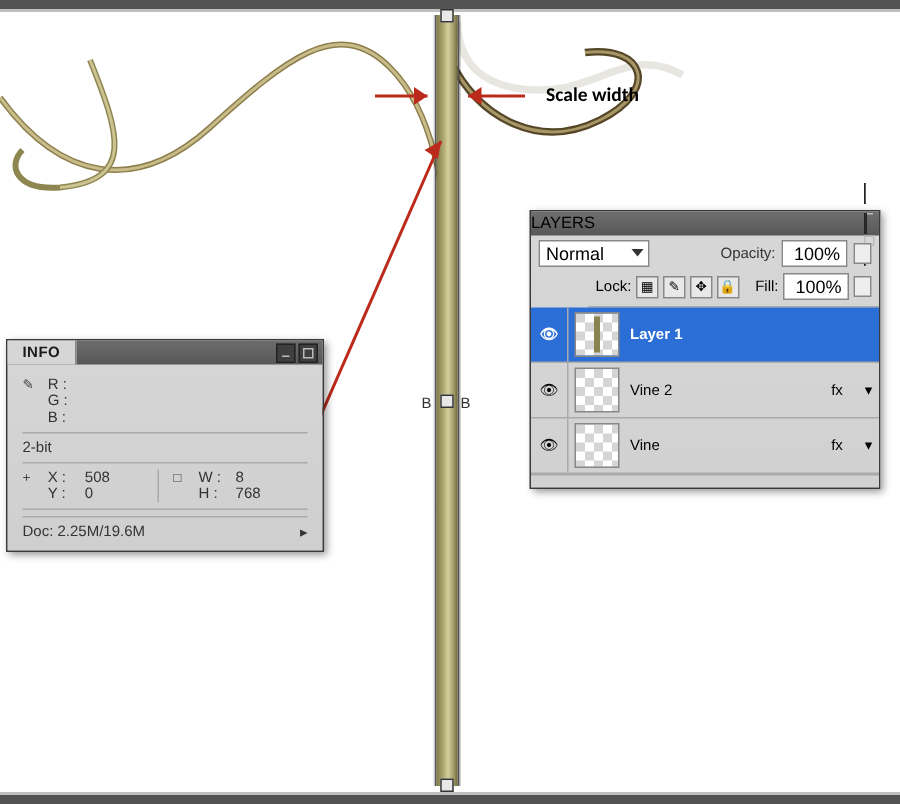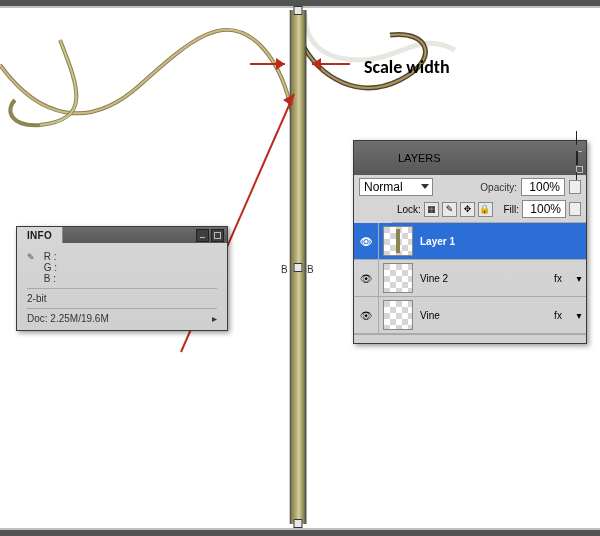--- a/index.html
+++ b/index.html
@@ -115,24 +115,23 @@
   
   .layers-panel {
     position:absolute;
     width: 232px;
     background: linear-gradient(#d7d7d7,#d1d1d1);
     border: 1px solid #3a3a3a;
     box-shadow: 2px 2px 5px rgba(0,0,0,0.4);
   }
   .layers-panel .titlebar {
     background: linear-gradient(#6f6f6f,#575757);
-    height:34px;
+    height:16px;
     display:flex; align-items:center; justify-content:space-between;
     padding-right:3px;
-    padding-left:44px;
   }
   .layers-ctrl-row {
     display:flex; align-items:center; gap:4px;
     padding: 3px 5px;
     font-size:10px;
   }
   .layers-ctrl-row label { color:#333;}
   .select, .pct {
     background:#fff; border:1px solid #888; padding:1px 4px; font-size:12px;
   }
@@ -175,21 +174,21 @@
   .fx { width: 28px; text-align:center; }
   .chev { width:14px; text-align:center;}
   .layers-bottom {
     padding:4px; border-top:1px solid #aaa;
   }
 
   
   .anno-label {
     position:absolute;
     font-family: Calibri, Arial, sans-serif;
-    font-size: 18px;
+    font-size: 13px;
     font-weight: bold;
     color: #000;
   }
   .arrow-svg { position:absolute; pointer-events:none;}
   .arrow-svg line, .arrow-svg path { stroke:#bb2a1a; stroke-width:2; fill:none;}
   .arrow-svg polygon { fill:#bb2a1a; }
 
 </style>
 </head>
 <body>
@@ -234,40 +233,58 @@
 
     <line x1="181" y1="352" x2="294" y2="94"></line>
       <polygon points="294,94 283,100 292,106"></polygon>
 
     <line x1="400" y1="184" x2="530" y2="240"></line>
       <polygon points="400,184 412,182 409,192"></polygon>
   </svg>
 
   <div class="anno-label" style="left:364px;top:56px;">Scale width</div>
 
-  <div class="panel" style="left:16px;top:226px;width:210px;">
+  <div class="panel" style="left:4px;top:226px;width:210px;">
     <div class="titlebar">
       <span class="tab">INFO</span>
       <div class="sysicons">
         <span class="sq min"></span>
         <span class="sq expand"></span>
       </div>
     </div>
     <div class="info-body">
       <div class="info-grid">
         <div class="info-col">
           <span class="info-ic">✎</span>
           <span class="info-l">R :</span><br>
           <span class="info-ic">&nbsp;</span>
           <span class="info-l">G :</span><br>
           <span class="info-ic">&nbsp;</span>
           <span class="info-l">B :</span>
         </div>
       </div>
       <div>2-bit</div>
+      <div class="info-grid" style="border-top:1px solid #aaa;margin-top:4px;padding-top:4px;">
+        <div class="info-col">
+          <span class="info-ic">+</span>
+          <span class="info-l">X :</span>
+          <span>508</span><br>
+          <span class="info-ic">&nbsp;</span>
+          <span class="info-l">Y :</span>
+          <span>0</span>
+        </div>
+        <div class="info-col sep">
+          <span class="info-ic">□</span>
+          <span class="info-l">W :</span>
+          <span>8</span><br>
+          <span class="info-ic">&nbsp;</span>
+          <span class="info-l">H :</span>
+          <span>768</span>
+        </div>
+      </div>
       <div class="info-foot">
         <span><span>Doc:</span>
         <span>2.25M/19.6M</span></span>
         <span>▸</span>
       </div>
     </div>
   </div>
 
   <div class="layers-panel" style="left:353px;top:140px;">
     <div class="titlebar">

